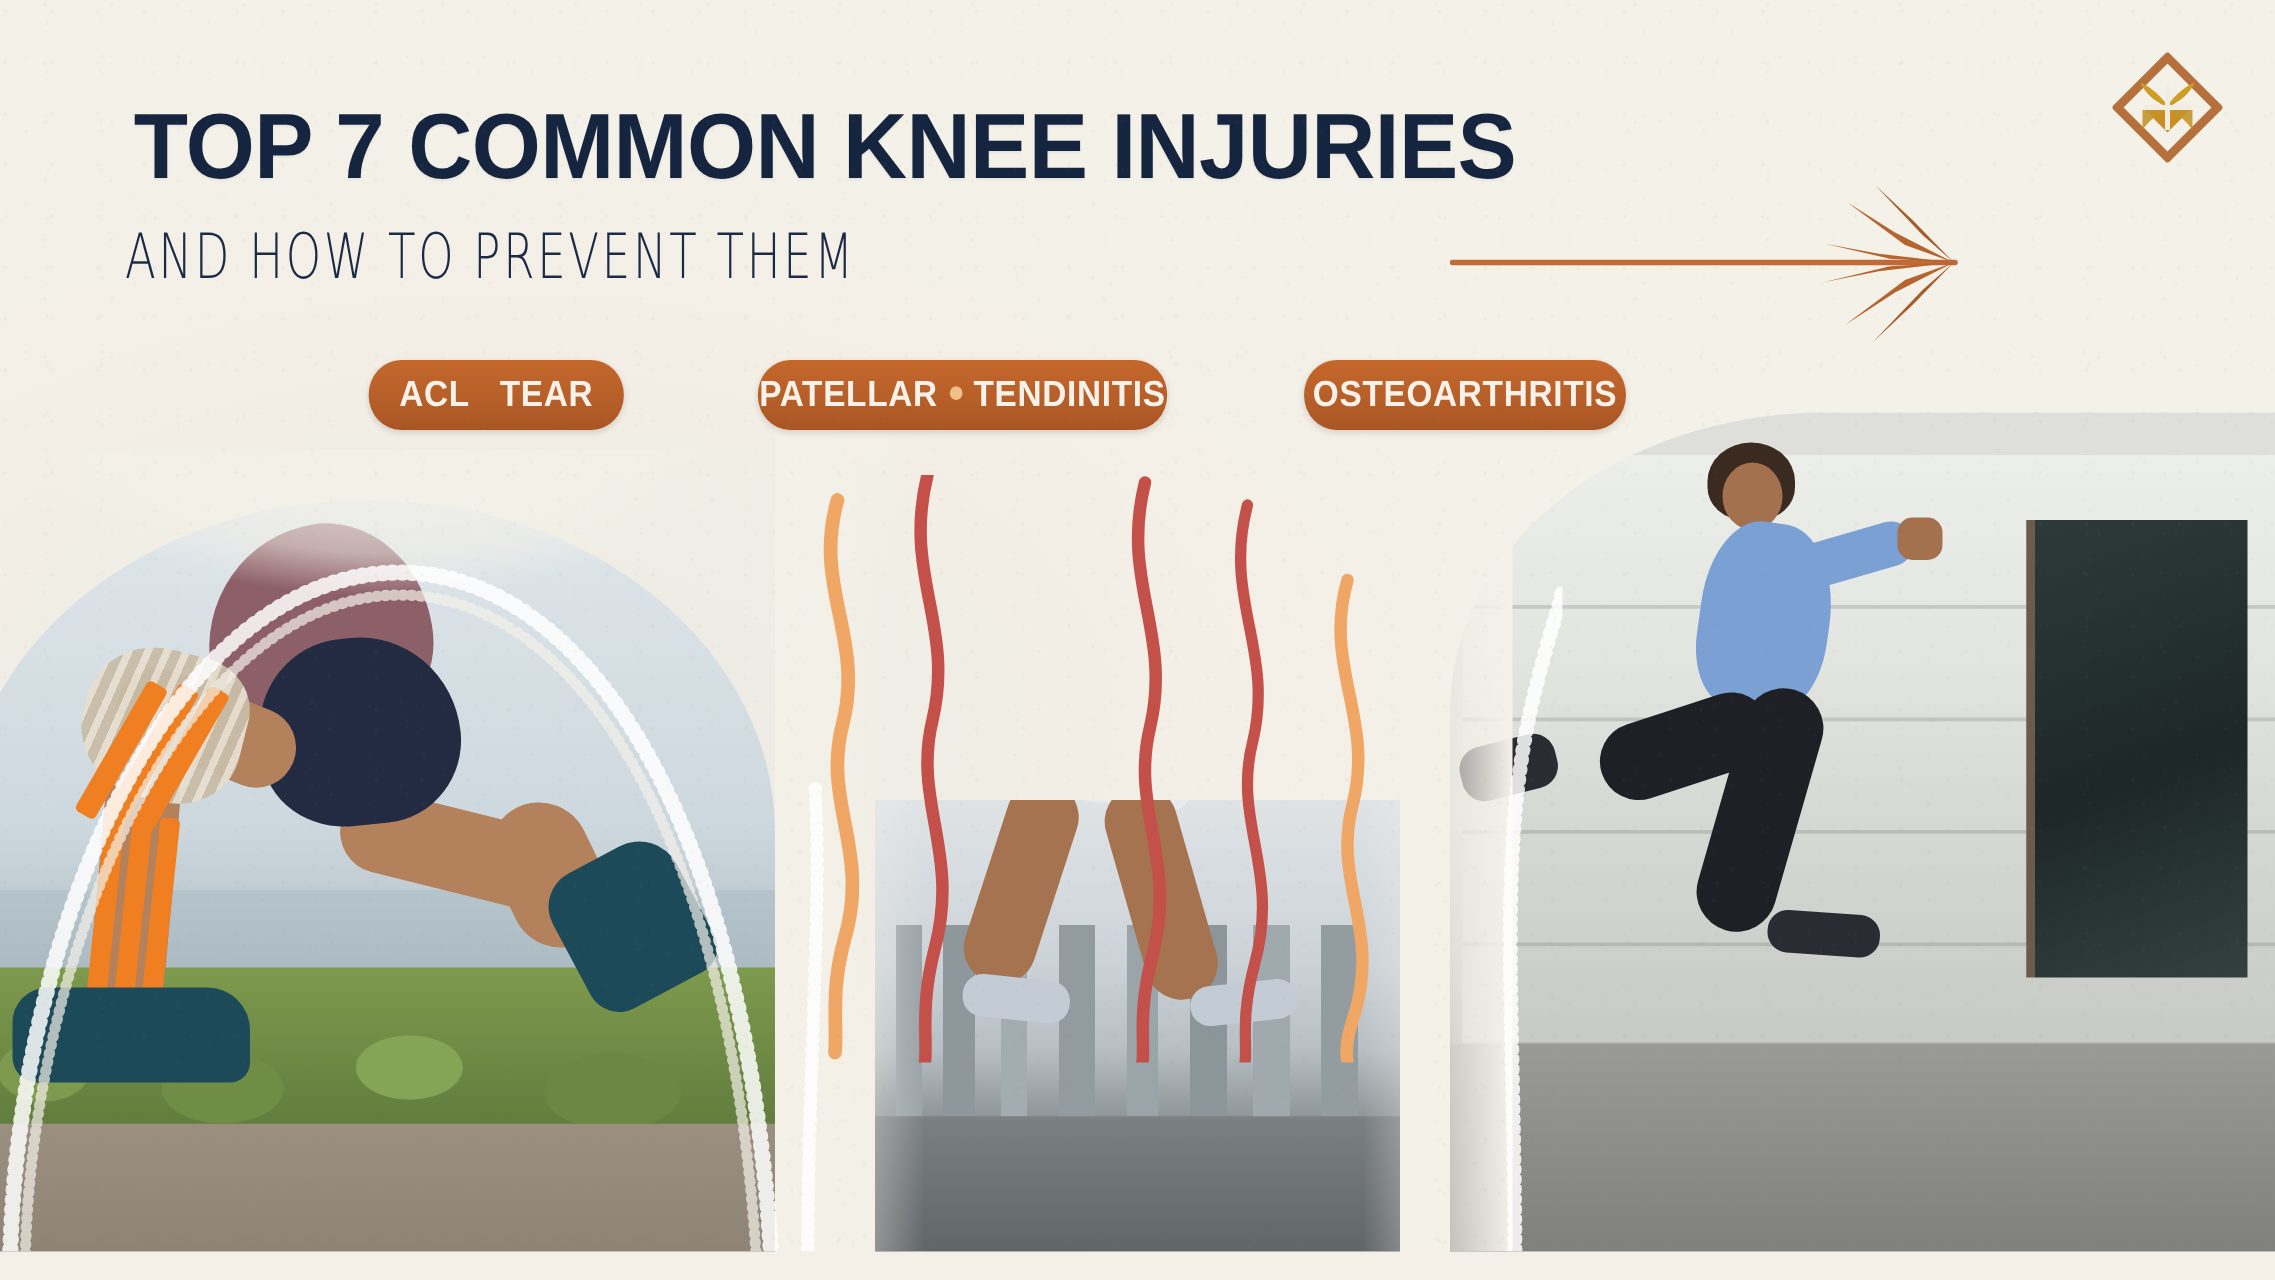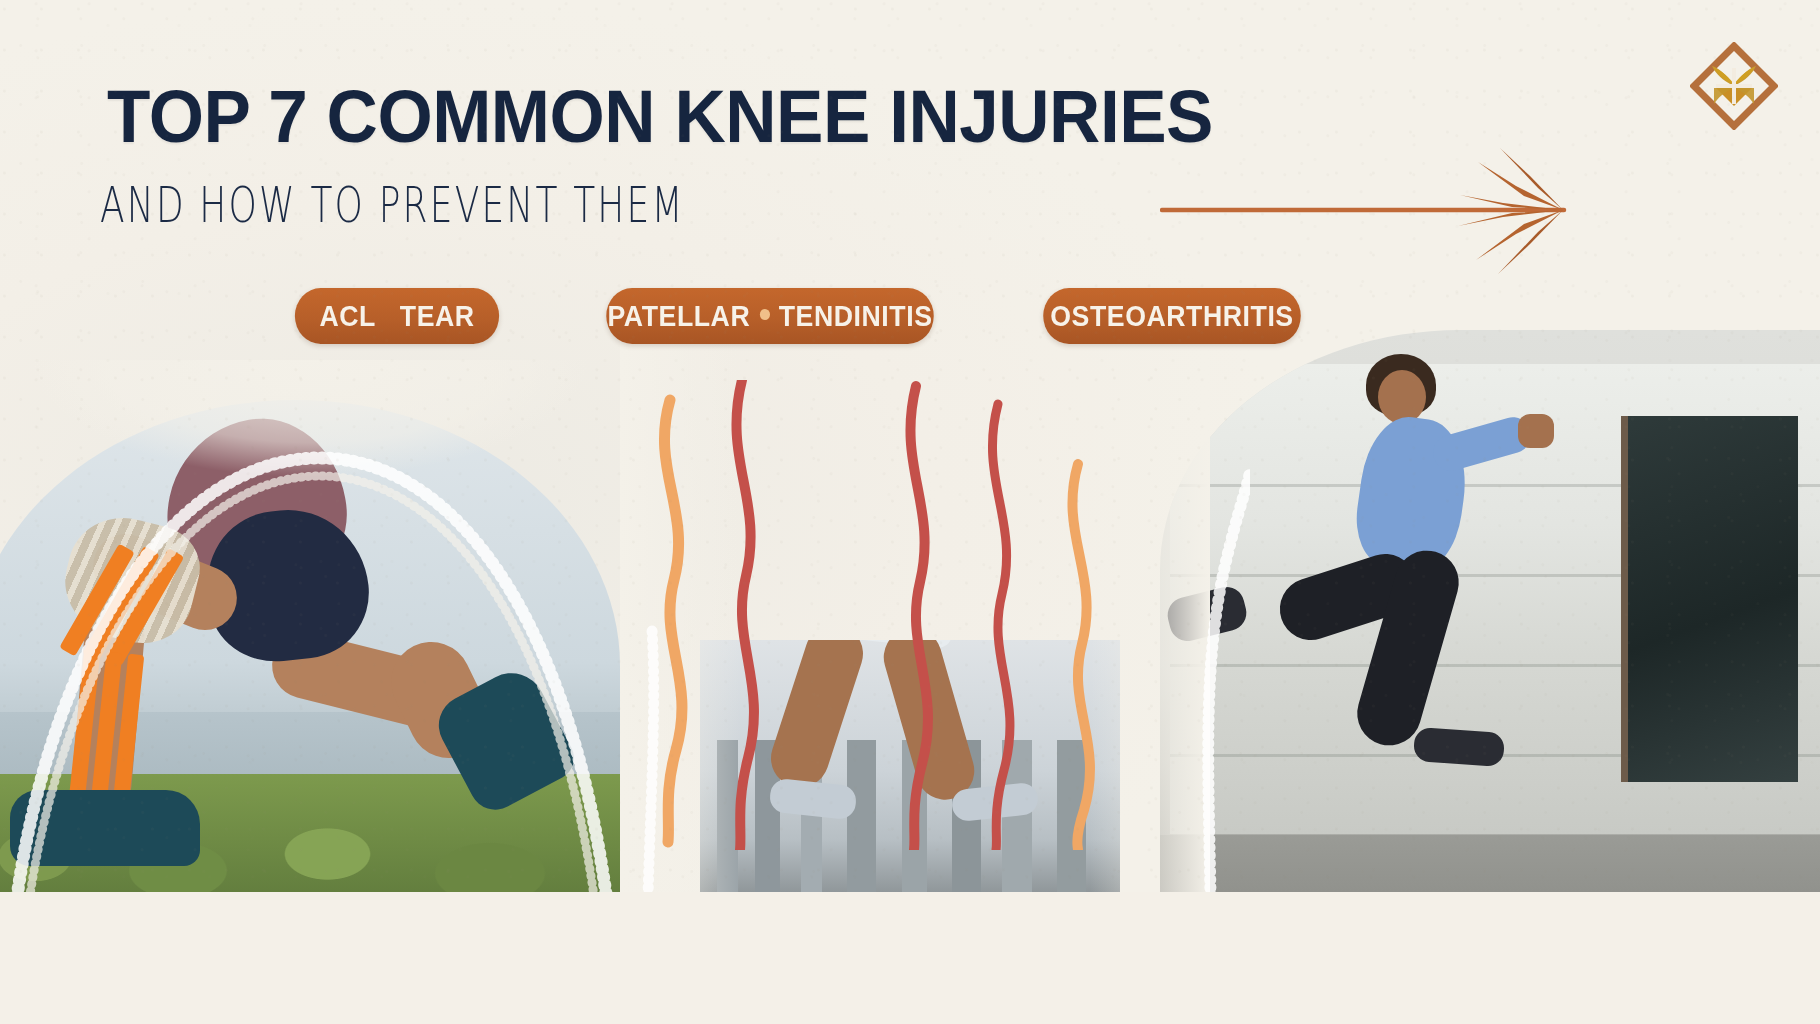--- a/index.html
+++ b/index.html
@@ -2,21 +2,21 @@
 <html><head>
 <meta charset="utf-8">
 <style>
   html,body{margin:0;padding:0;}
   body{
     width:1820px;height:1024px;overflow:hidden;
     font-family:"Liberation Sans", sans-serif;
     background:#f4f0e8;
   }
   #stage{
-    position:relative;width:1820px;height:892px;overflow:hidden;
+    position:relative;width:1820px;height:1001px;overflow:hidden;
     background:
       radial-gradient(ellipse 900px 520px at 22% 58%, #eceae3 0%, #f3efe7 60%, #f4f1e9 100%),
       linear-gradient(180deg,#f6f3ec 0%,#f2eee5 55%,#efebe1 100%);
   }
   
   #grain{
     position:absolute;inset:0;pointer-events:none;opacity:.55;
     background-image:
       radial-gradient(circle at 12% 22%, rgba(150,140,120,.10) 0 1px, transparent 2px),
       radial-gradient(circle at 68% 8%, rgba(150,140,120,.09) 0 1px, transparent 2px),

